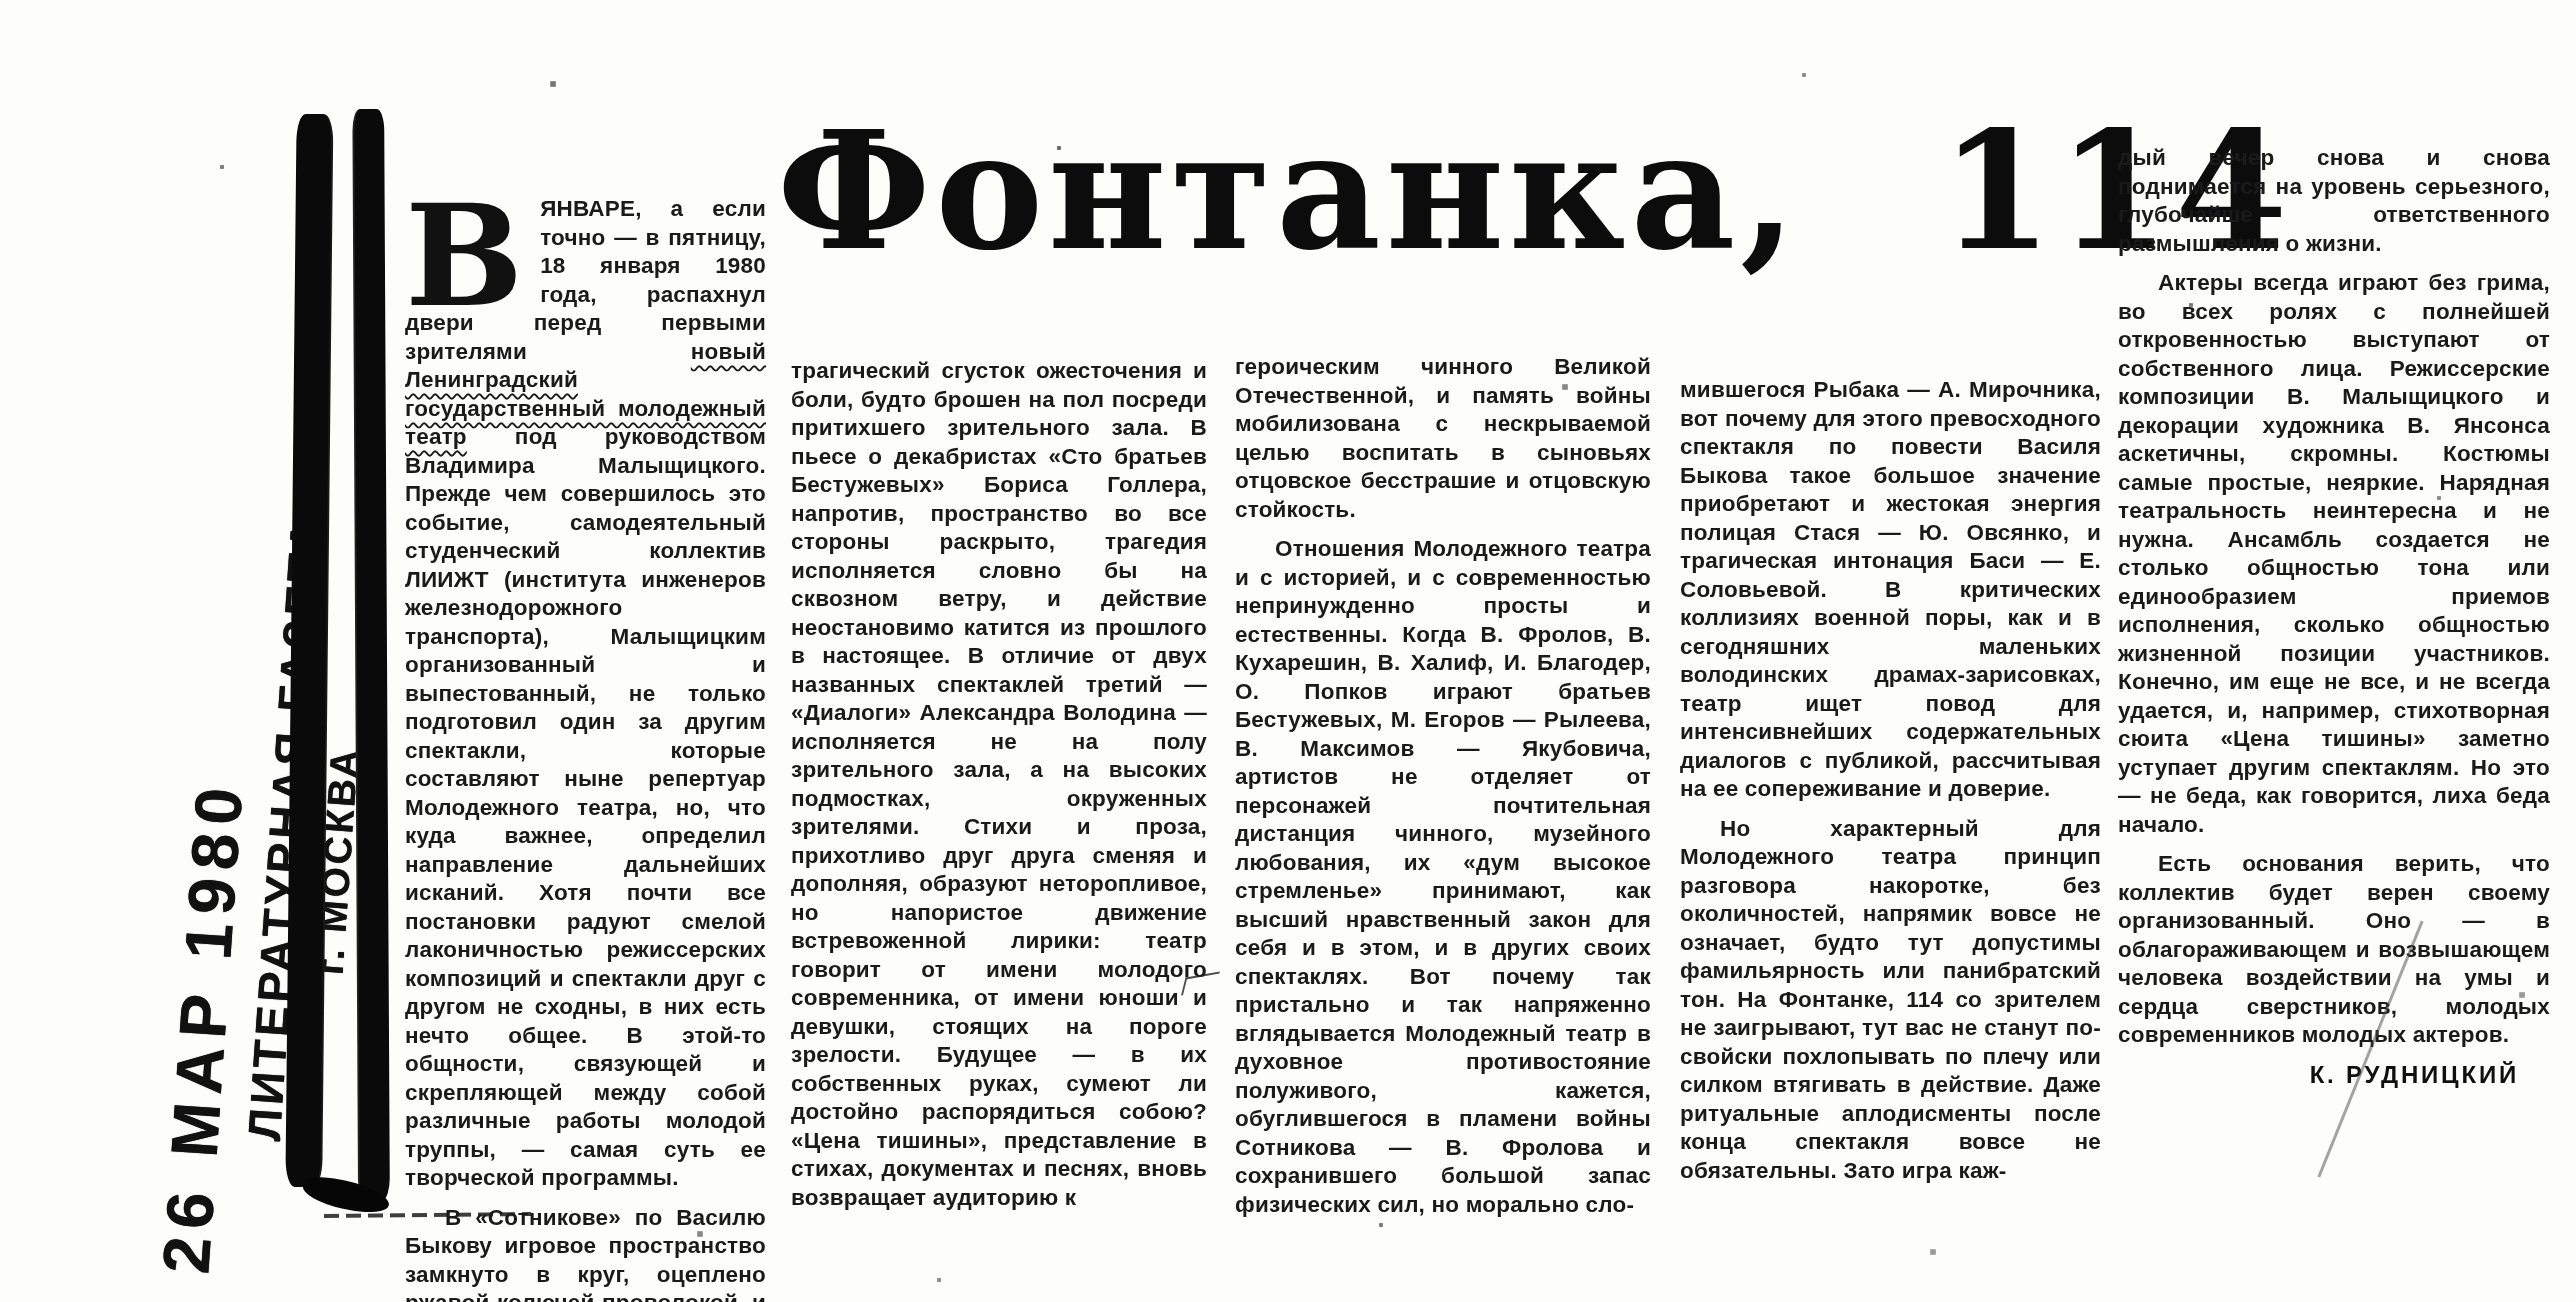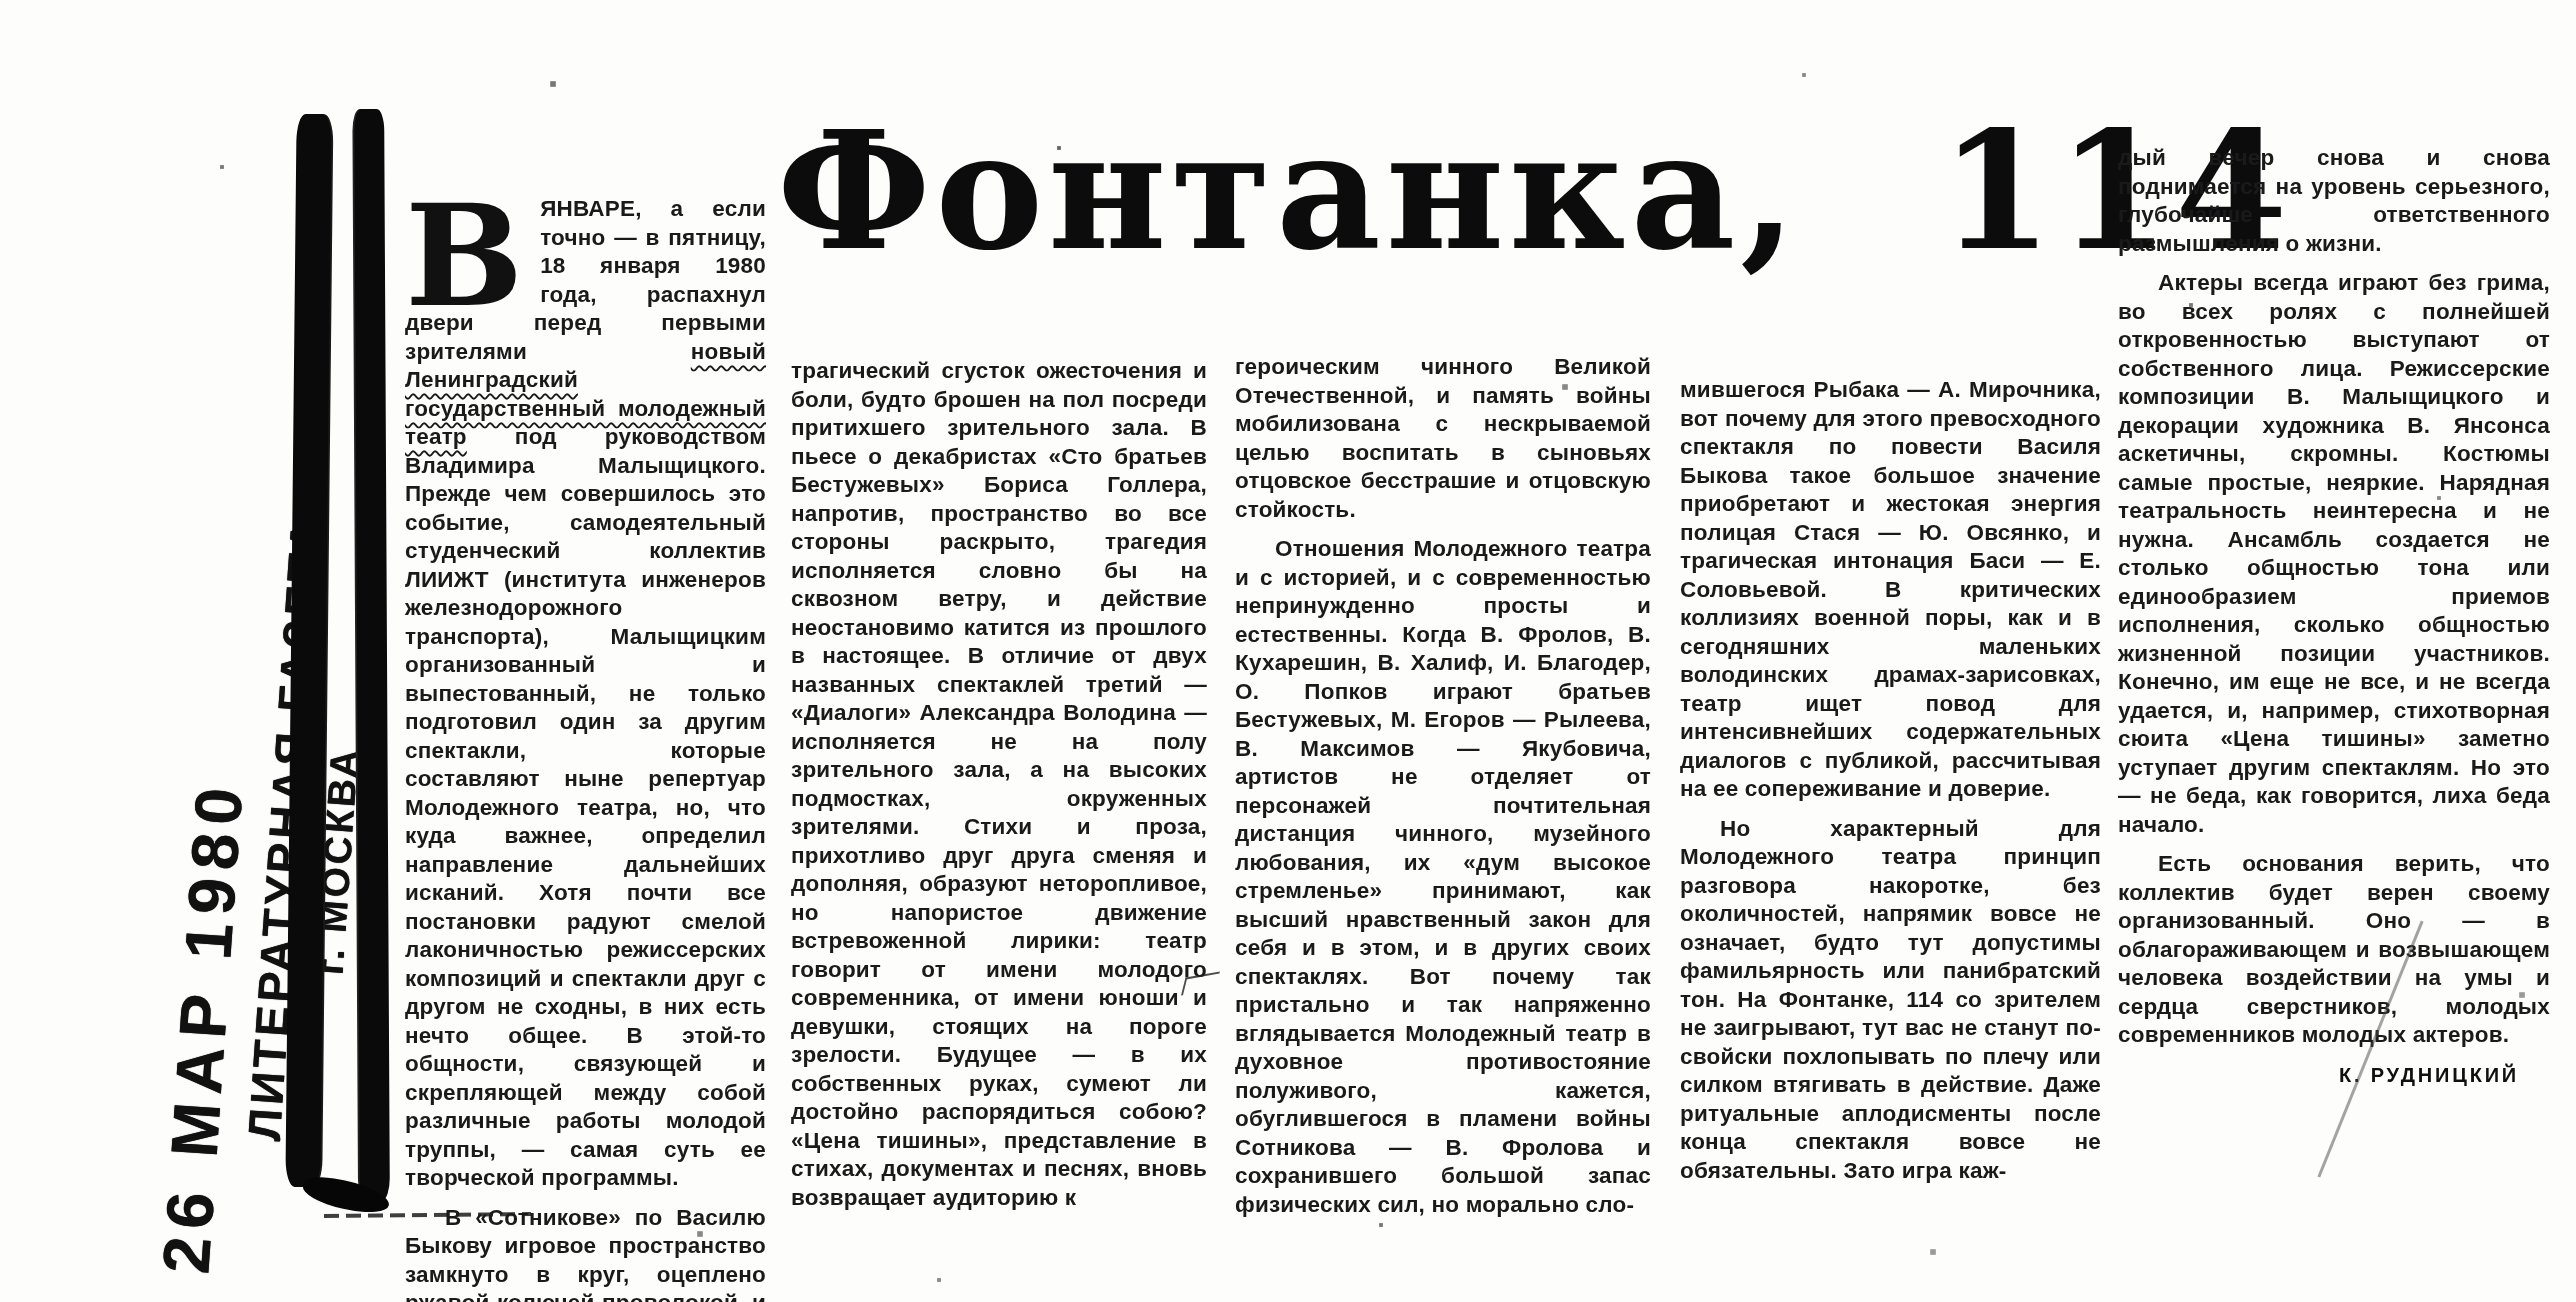--- a/index.html
+++ b/index.html
@@ -52,21 +52,21 @@
   .col-5 { left:2118px; top:144px; width:432px; height:1122px; }
 
   .dropcap {
     float:left; font-family:"DejaVu Serif", serif; font-weight:700;
     font-size:140px; line-height:101px; padding:11px 16.6px 1.8px 0; color:#111;
   }
   .u-phrase {
     text-decoration-line:underline; text-decoration-style:wavy;
     text-decoration-thickness:1.8px; text-underline-offset:5.5px;
   }
-  .byline { text-align:right; padding-right:31px; font-size:20px; letter-spacing:2.8px; color:#101010; }
+  .byline { text-align:right; padding-right:31px; font-size:24px; letter-spacing:2.8px; color:#101010; }
 
   
   .pen-mark { position:absolute; left:1183px; top:975px; width:33px; height:14.7px;
               border-left:2.8px solid #222; border-top:2.8px solid #222;
               transform:rotate(-10deg) skewX(-24deg); opacity:.8; }
   .scratch  { position:absolute; left:2369px; top:911px; width:2.8px; height:276px;
               background:#4a4a4a; transform:rotate(22deg); opacity:.5; }
   .speckles { position:absolute; left:0; top:0; width:1.8px; height:1.8px; background:transparent;
               box-shadow: 552px 83px 0 1.8px #777, 1058px 147px 0 0.9px #666, 1564px 386px 0 1.8px #888,
                           2190px 304px 0 0.9px #777, 699px 1233px 0 1.8px #888, 1380px 1224px 0 0.9px #777,

